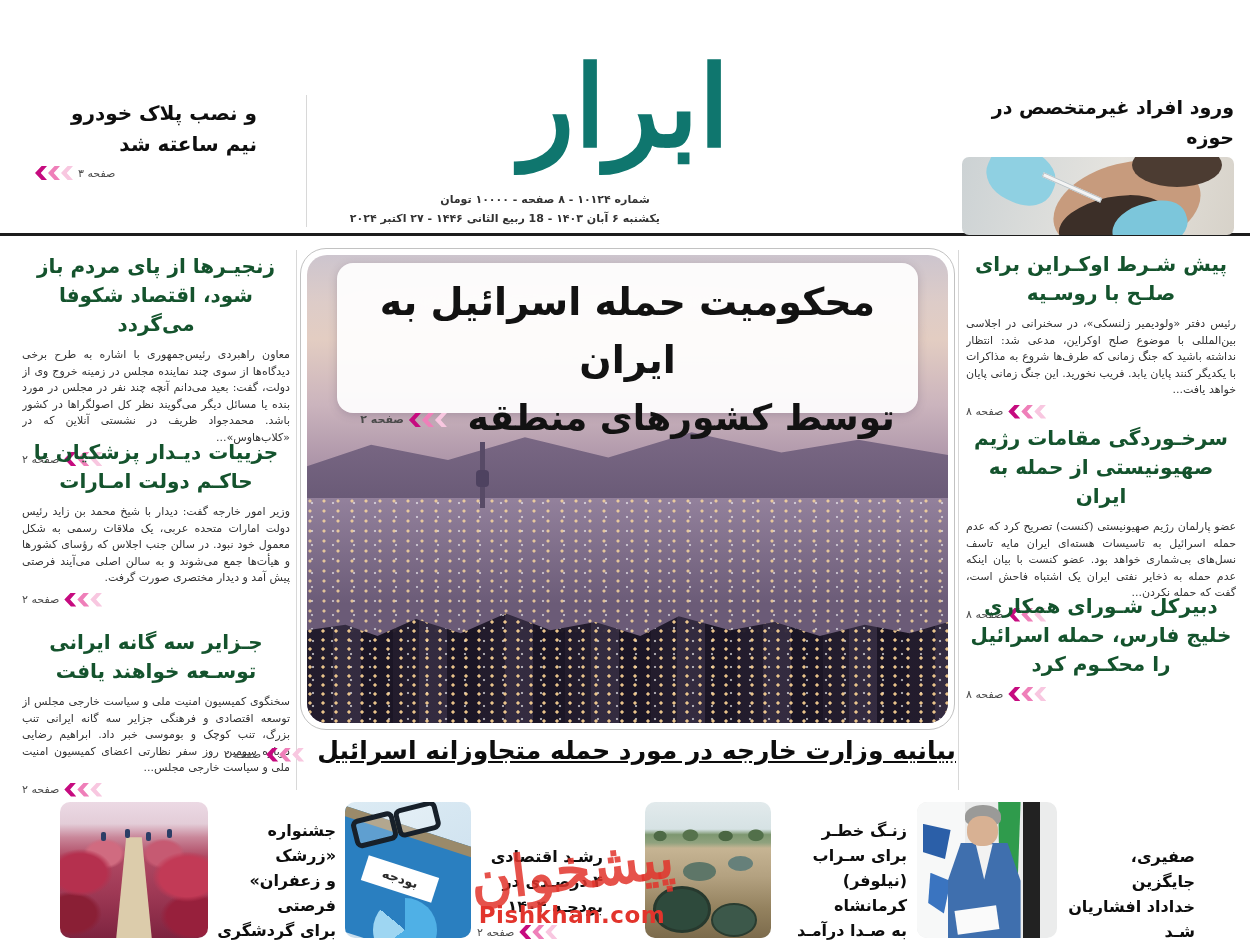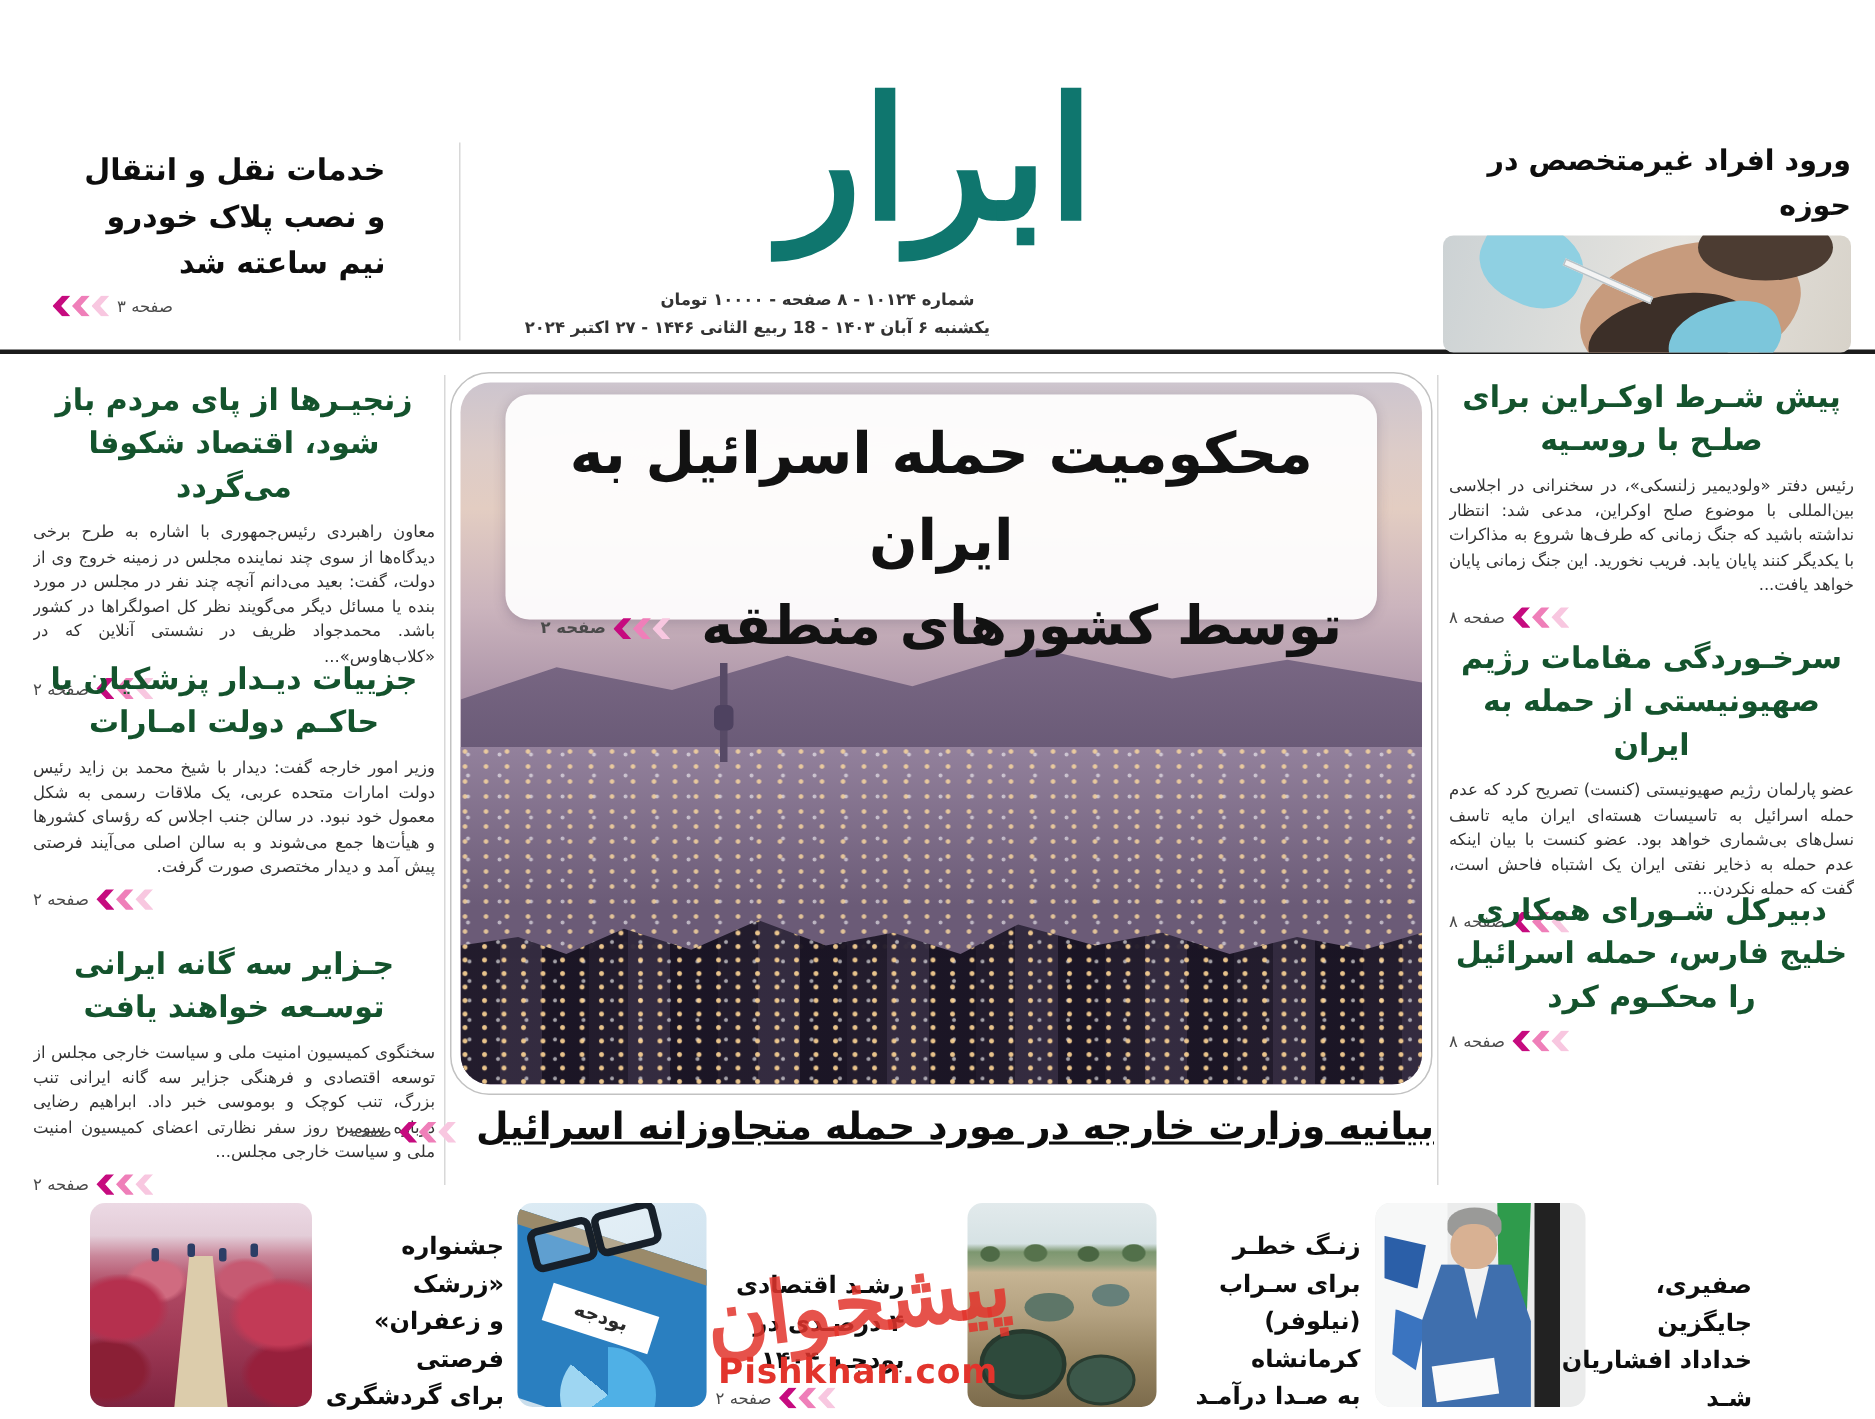--- a/index.html
+++ b/index.html
@@ -147,21 +147,21 @@
   .flag-green{position:absolute;left:58%;top:0;width:16%;height:100%;background:#2f9b4c;
     clip-path:polygon(0 0,100% 0,78% 100%,10% 100%);}
   .flag-dark{position:absolute;left:76%;top:0;width:12%;height:100%;background:#222;}
   .man-hair{position:absolute;left:34%;top:2%;width:26%;height:16%;border-radius:50% 50% 30% 30%;background:#9a9a98;}
   .man-face{position:absolute;left:36%;top:10%;width:22%;height:22%;border-radius:45%;background:#d8b193;}
   .man-suit{position:absolute;left:22%;top:30%;width:52%;height:70%;background:#3f6fae;
     clip-path:polygon(18% 0,82% 0,100% 40%,100% 100%,0 100%,0 40%);}
   .man-shirt{position:absolute;left:42%;top:31%;width:12%;height:26%;background:#f2f2f2;
     clip-path:polygon(0 0,100% 0,50% 100%);}
   .man-paper{position:absolute;left:28%;top:78%;width:30%;height:18%;background:#fafafa;transform:rotate(-8deg);}
-  .txt-official{left:1036px;top:844px;width:132px;}
+  .txt-official{left:1063px;top:844px;width:132px;}
 
   
   .watermark{position:absolute;left:462px;top:832px;width:220px;text-align:center;z-index:6;pointer-events:none;}
   .wm-fa{font-family:"DejaVu Serif",serif;font-weight:bold;font-size:56px;line-height:74px;
     color:rgba(226,52,44,.85);transform:rotate(-7deg);white-space:nowrap;}
   .wm-en{font-size:23px;font-weight:bold;color:#e2342c;letter-spacing:.5px;margin-top:-4px;direction:ltr;}
 </style>
 </head>
 <body>
 
@@ -170,21 +170,20 @@
   <div class="mast-title">ابرار</div>
   <div class="mast-info mi1">شماره ۱۰۱۲۴ - ۸ صفحه - ۱۰۰۰۰ تومان</div>
   <div class="mast-info mi2">یکشنبه ۶ آبان ۱۴۰۳ - 18 ربیع الثانی ۱۴۴۶ - ۲۷ اکتبر ۲۰۲۴</div>
 
   <div class="hrule"></div>
   <div class="vrule vr-topL"></div>
   <div class="vrule vr-midL"></div>
   <div class="vrule vr-midR"></div>
 
   <div class="tl-story">
-    <div class="tl-line">خدمات نقل و انتقال</div>
     <div class="tl-line">و نصب پلاک خودرو</div>
     <div class="tl-line">نیم ساعته شد</div>
     <div class="pmark rev">
       <span class="pm-text">صفحه ۳</span>
       <span class="chev">
           <i class="c1"></i>
           <i class="c2"></i>
           <i class="c3"></i>
         </span>
     </div>

